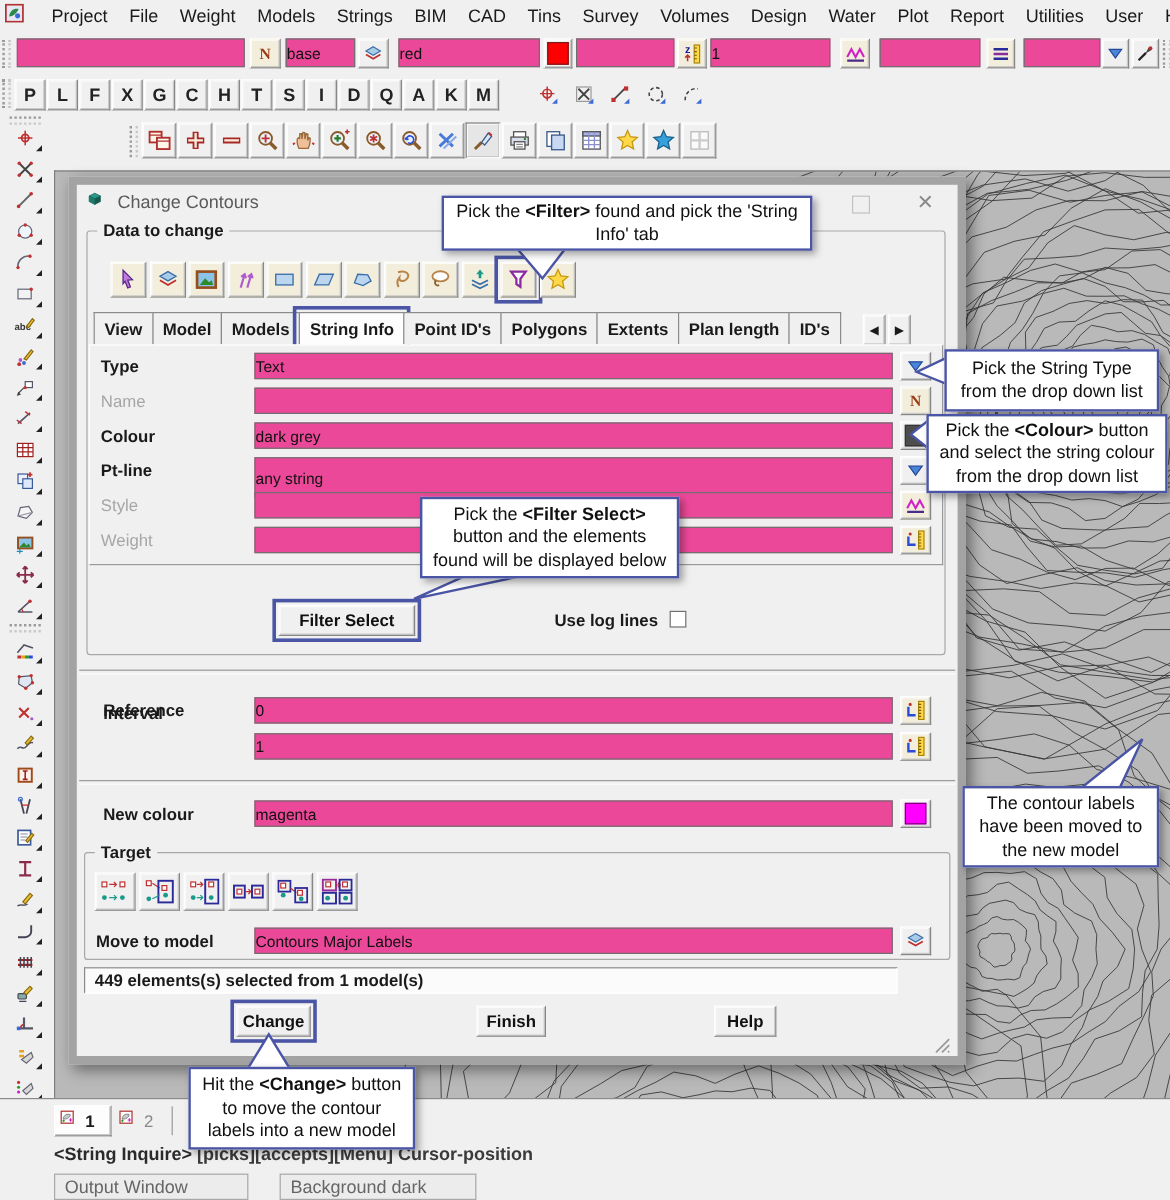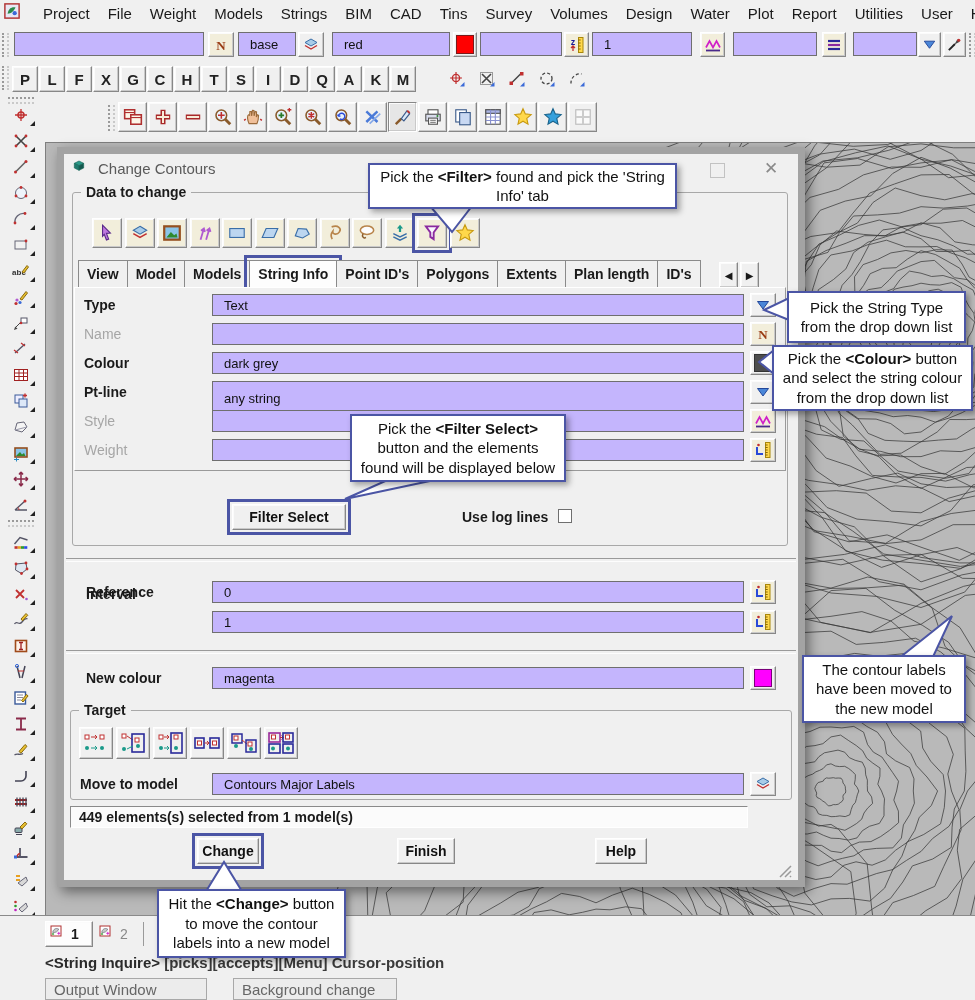--- a/index.html
+++ b/index.html
@@ -5,22 +5,22 @@
   html,body{margin:0;padding:0;}
   body{width:975px;height:1000px;position:relative;overflow:hidden;background:#f0f0f0;
        font-family:"Liberation Sans",sans-serif;color:#1a1a1a;}
   .abs{position:absolute;}
   
   .r3{background:#f0f0f0;border:1px solid;border-color:#ffffff #878787 #878787 #ffffff;
       box-shadow:inset -1px -1px 0 #c9c9c9,inset 1px 1px 0 #fbfbfb;box-sizing:border-box;}
   .pressed{border-color:#878787 #ffffff #ffffff #878787;background:#e6e6e6;}
   .cream{background:#f2eedb;}
   .flexc{display:flex;align-items:center;justify-content:center;}
-  .inp{background:#c4b5fd;border:1px solid #6f6f6f;box-sizing:border-box;font:13px "Liberation Sans",sans-serif;
-       padding:2px 11px;color:#111;}
+  .inp{background:#ec4899;border:1px solid #6f6f6f;box-sizing:border-box;font:13px "Liberation Sans",sans-serif;
+       padding:2px 0;color:#111;}
   .menu-item{padding:0 9px;font-size:15px;line-height:28px;white-space:nowrap;}
   #menubar{display:flex;align-items:center;overflow:hidden;}
   .letterbtn{width:26px;height:26px;font-size:15px;font-weight:bold;color:#222;}
   .vgrip{border-left:2px dotted #9a9a9a;border-right:2px dotted #c9c9c9;}
   .hgrip{border-top:2px dotted #9a9a9a;border-bottom:2px dotted #c9c9c9;}
   .toolbtn{width:29px;height:30px;}
   .ltbtn{width:30px;height:24px;background:transparent;position:relative;display:flex;align-items:center;justify-content:center;}
   .ltbtn:after{content:"";position:absolute;right:1px;bottom:1px;border-left:5px solid transparent;border-bottom:5px solid #222;}
   
   #dialog{background:#f0f0f0;border:7px solid #a3a3a3;box-shadow:4px 5px 12px rgba(0,0,0,.45);}
@@ -922,15 +922,15 @@
     <span style="font-size:14px;color:#888;">2</span>
   </div>
   <span class="abs" style="left:143px;top:6px;width:1px;height:24px;background:#9a9a9a;"></span>
   <div class="abs statusline" style="left:45px;top:38px;">
     <span>&lt;String Inquire&gt;</span><span style="font-weight:600;color:#3a3a3a;"> [picks][accepts][Menu] Cursor-position</span>
   </div>
   <div class="abs bbox" style="left:45px;top:62px;width:162px;height:22px;">
       <span>Output Window</span>
     </div>
   <div class="abs bbox" style="left:233px;top:62px;width:164px;height:22px;">
-      <span>Background change</span>
+      <span>Background dark</span>
     </div>
 </div>
 
 </body></html>

